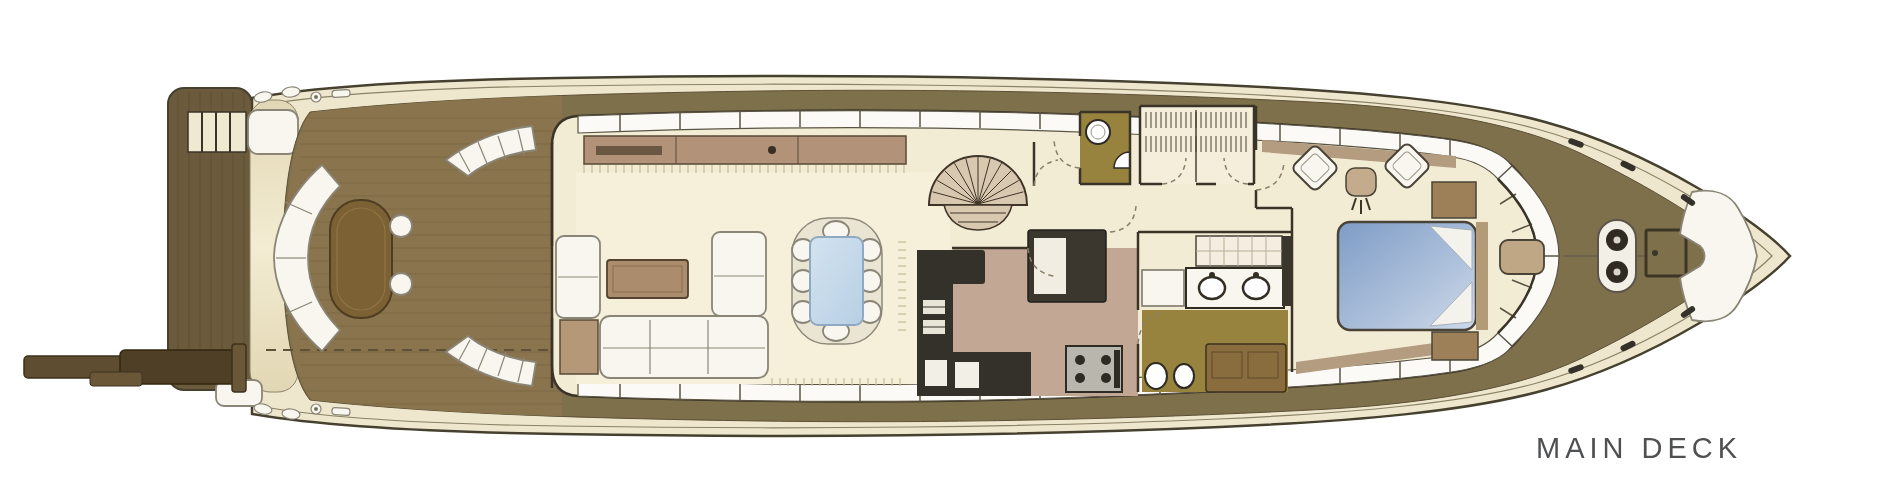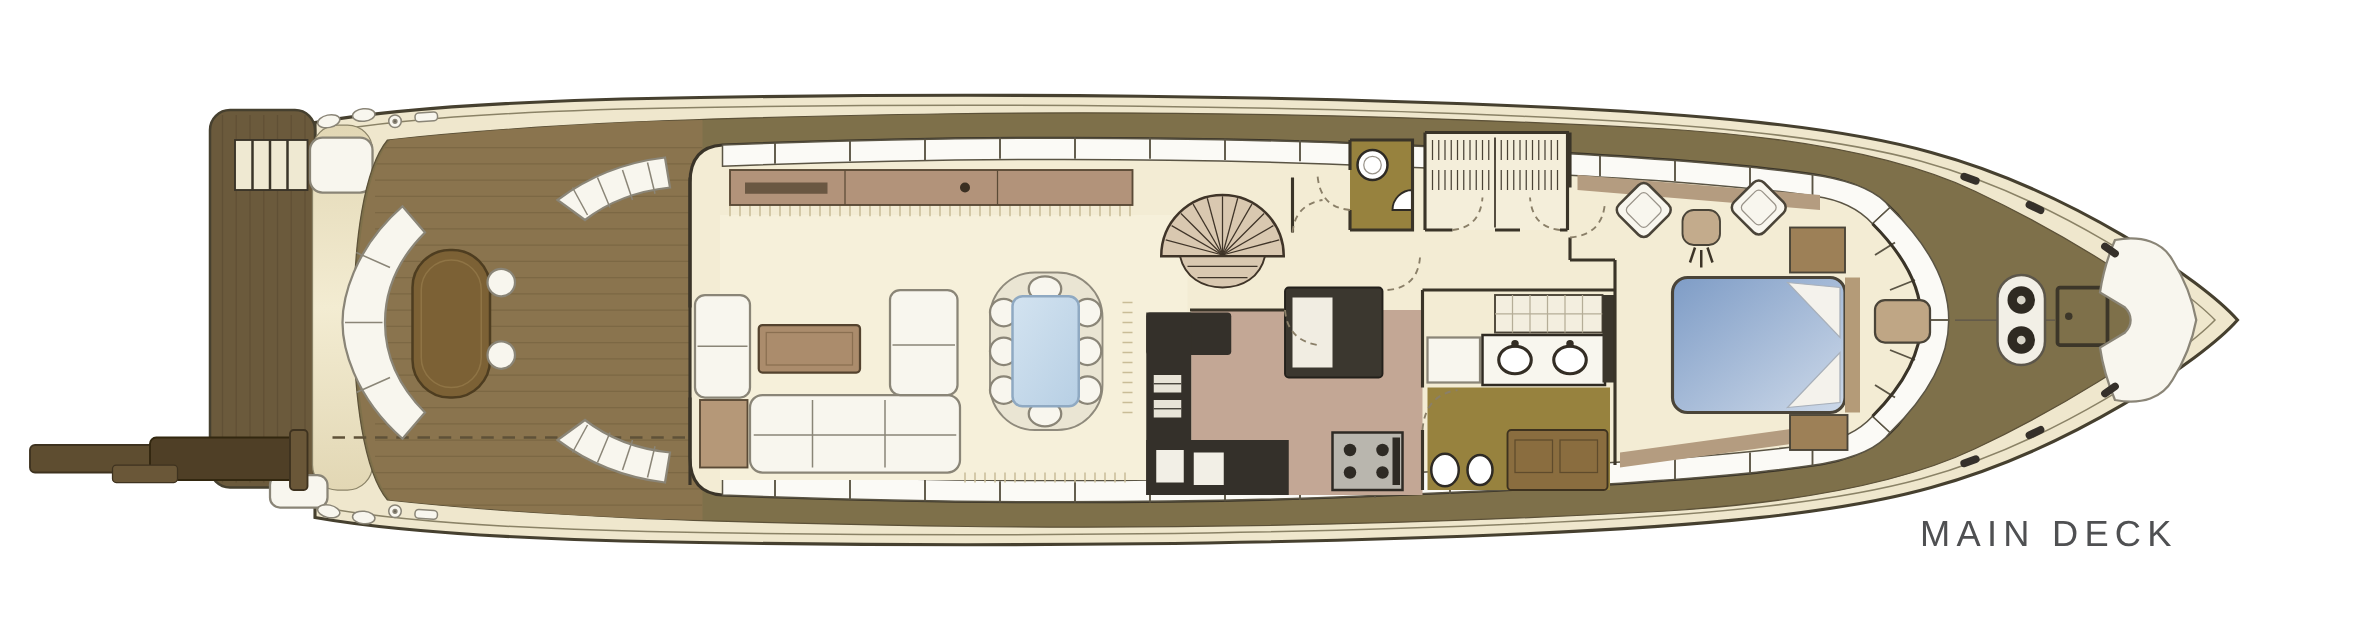--- a/index.html
+++ b/index.html
@@ -9,21 +9,21 @@
     --wall_dark:#3a3428; --wood_table:#7c6135; --sideboard:#b2937a; --coffee_table:#ab8c6c;
     --table_blue1:#d3e3f0; --table_blue2:#b7cfe4; --galley_floor:#c3a795; --counter_dark:#34302a;
     --stove_gray:#b9b6ae; --head_olive:#97823e; --bed_blue1:#7e9cc6; --bed_blue2:#cdd9e9;
     --nightstand:#9d8057; --window_white:#fbfaf6; --sill_tan:#b49c80; --fringe:#c9bd97;
     --dash_line:#5f5138; --arc_line:#8a7f68; --title_color:#4f5052; --page_bg:#ffffff;
   }
   html,body{margin:0;padding:0;background:var(--page_bg);}
   .stage{position:relative;width:1894px;height:502px;background:var(--page_bg);
          font-family:"Liberation Sans", sans-serif;overflow:hidden;}
   .stage svg{position:absolute;left:0;top:0;}
-  .deck-label{position:absolute;left:1536px;top:412px;width:300px;font-size:29px;
+  .deck-label{position:absolute;left:1536px;top:432px;width:300px;font-size:29px;
     letter-spacing:5px;color:var(--title_color);font-weight:400;white-space:nowrap;}
   .wall{stroke:var(--wall_dark);stroke-width:2.5;fill:none;}
   .arc{stroke:var(--arc_line);stroke-width:1.5;fill:none;stroke-dasharray:5 4;}
   .furn{fill:var(--furn_white);stroke:var(--furn_outline);stroke-width:1.8;}
   .thinline{stroke:var(--furn_outline);stroke-width:1.2;fill:none;}
 </style>
 </head>
 <body style="background: rgb(255, 255, 255);">
 
 <div class="stage">

